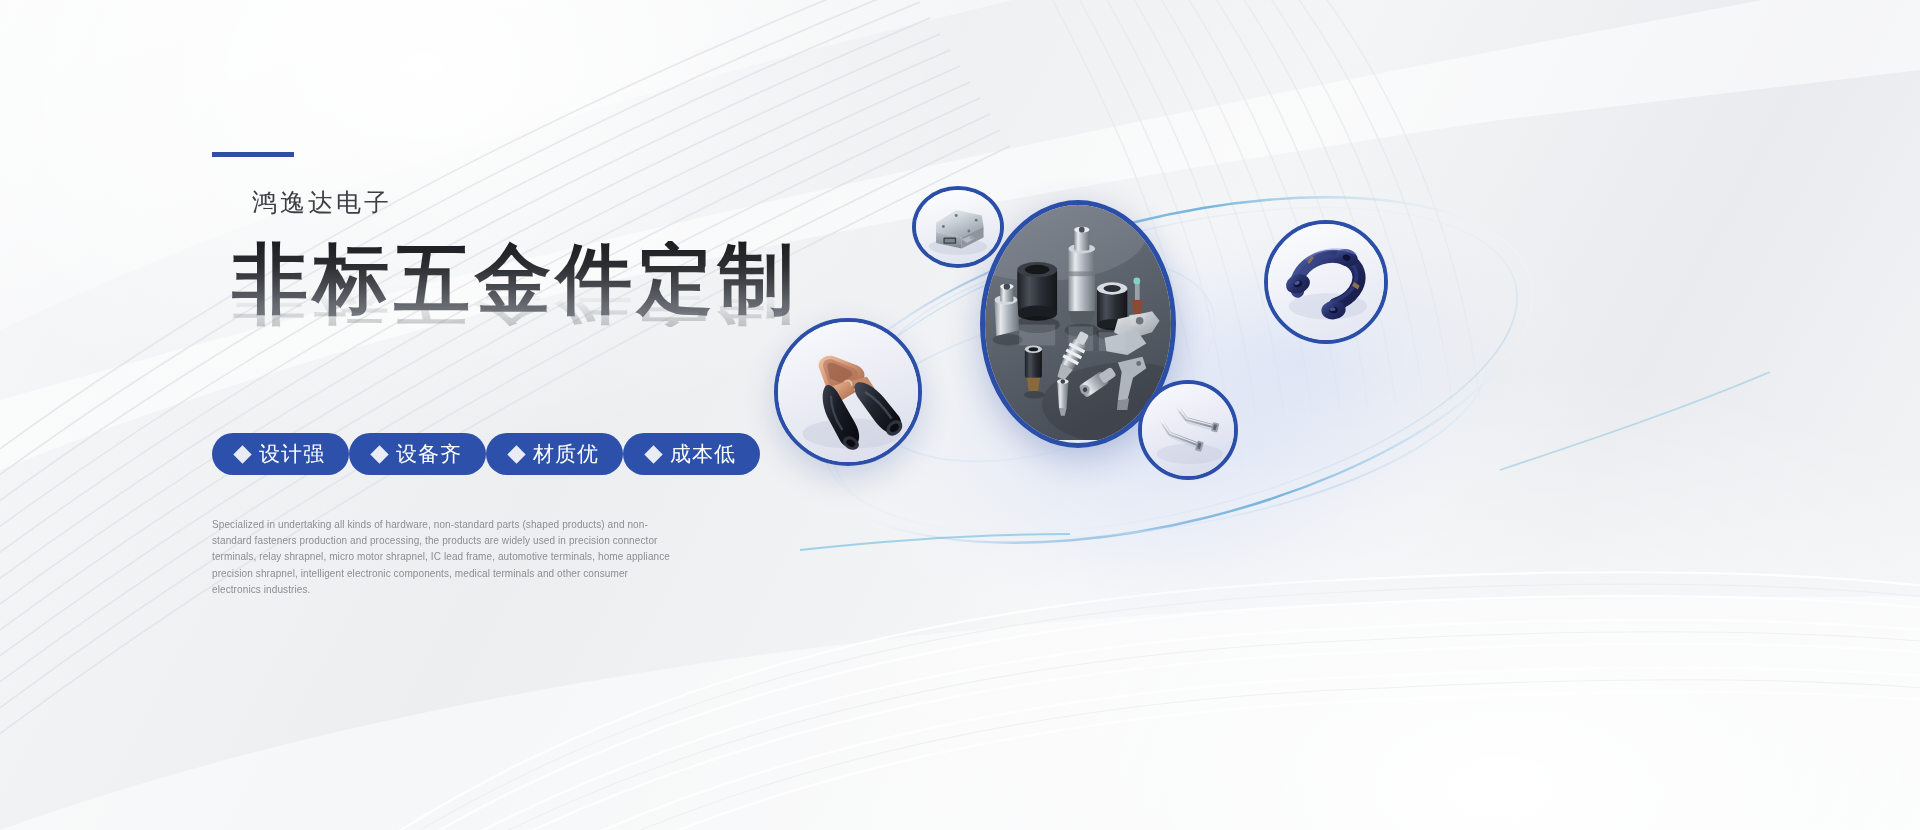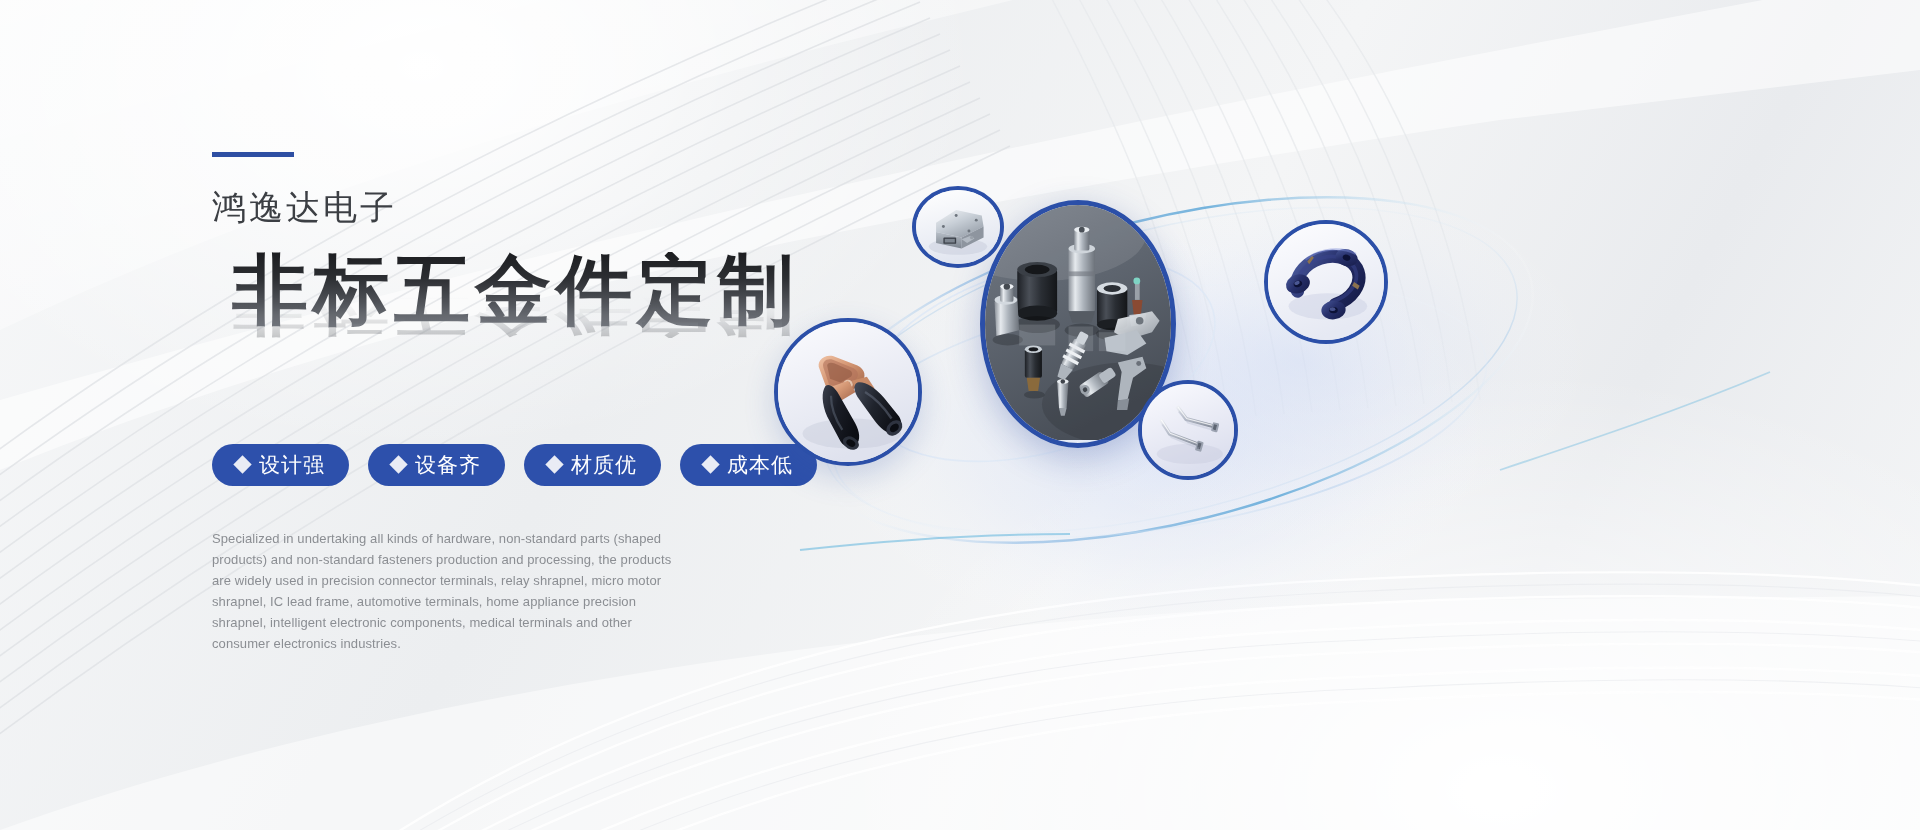--- a/index.html
+++ b/index.html
@@ -26,23 +26,24 @@
   .left-col {
     position:absolute; left:212px; top:152px;
     width:640px;
   }
   .accent-bar {
     width:82px; height:5px;
     background:#2e4fa3;
     margin-bottom:30px;
   }
   .brand-name {
-    font-size:34px; color:#3c3f44; letter-spacing:3px;
+    font-size:25px; color:#3c3f44; letter-spacing:3px;
     font-weight:400; line-height:1.2;
     margin-bottom:24px;
+    margin-left:40px;
   }
   .headline-wrap { position:relative; height:126px;margin-left:20px; }
   .headline {
     font-size:76px; font-weight:700; letter-spacing:5px;
     line-height:1.0;
     background:linear-gradient(180deg,#1c1d20 0%,#2c2e32 34%,#55585e 72%,#7a7e85 100%);
     -webkit-background-clip:text; background-clip:text;
     color:transparent; -webkit-text-fill-color:transparent;
     white-space:nowrap;
   }
@@ -54,21 +55,21 @@
     transform-origin:top left;
     background:linear-gradient(180deg,rgba(70,73,79,0.30) 0%,rgba(120,124,130,0.10) 50%,rgba(160,163,168,0) 88%);
     -webkit-background-clip:text; background-clip:text;
     color:transparent; -webkit-text-fill-color:transparent;
     filter:blur(0.6px);
     pointer-events:none;
   }
 
   
   .pill-row {
-    display:flex; gap:19px;
+    display:flex; 
     margin-top:66px;
   }
   .pill {
     display:flex; align-items:center; gap:10px;
     background:#2d50ab;
     color:#ffffff;
     border-radius:22px;
     height:42px;
     padding:0 24px;
     font-size:21px;
@@ -80,21 +81,21 @@
     width:13px; height:13px;
     background:#e9ecf5;
     transform:rotate(45deg);
     flex:none;
   }
 
   
   .desc {
     margin-top:42px;
     width:462px;
-    font-size:13px;
+    font-size:10px;
     line-height:1.62;
     color:#8b8e93;
     letter-spacing:0.1px;
   }
 
   
   .visual { position:absolute; left:740px; top:110px; width:1180px; height:600px; }
   .visual svg { display:block; }
 
   

